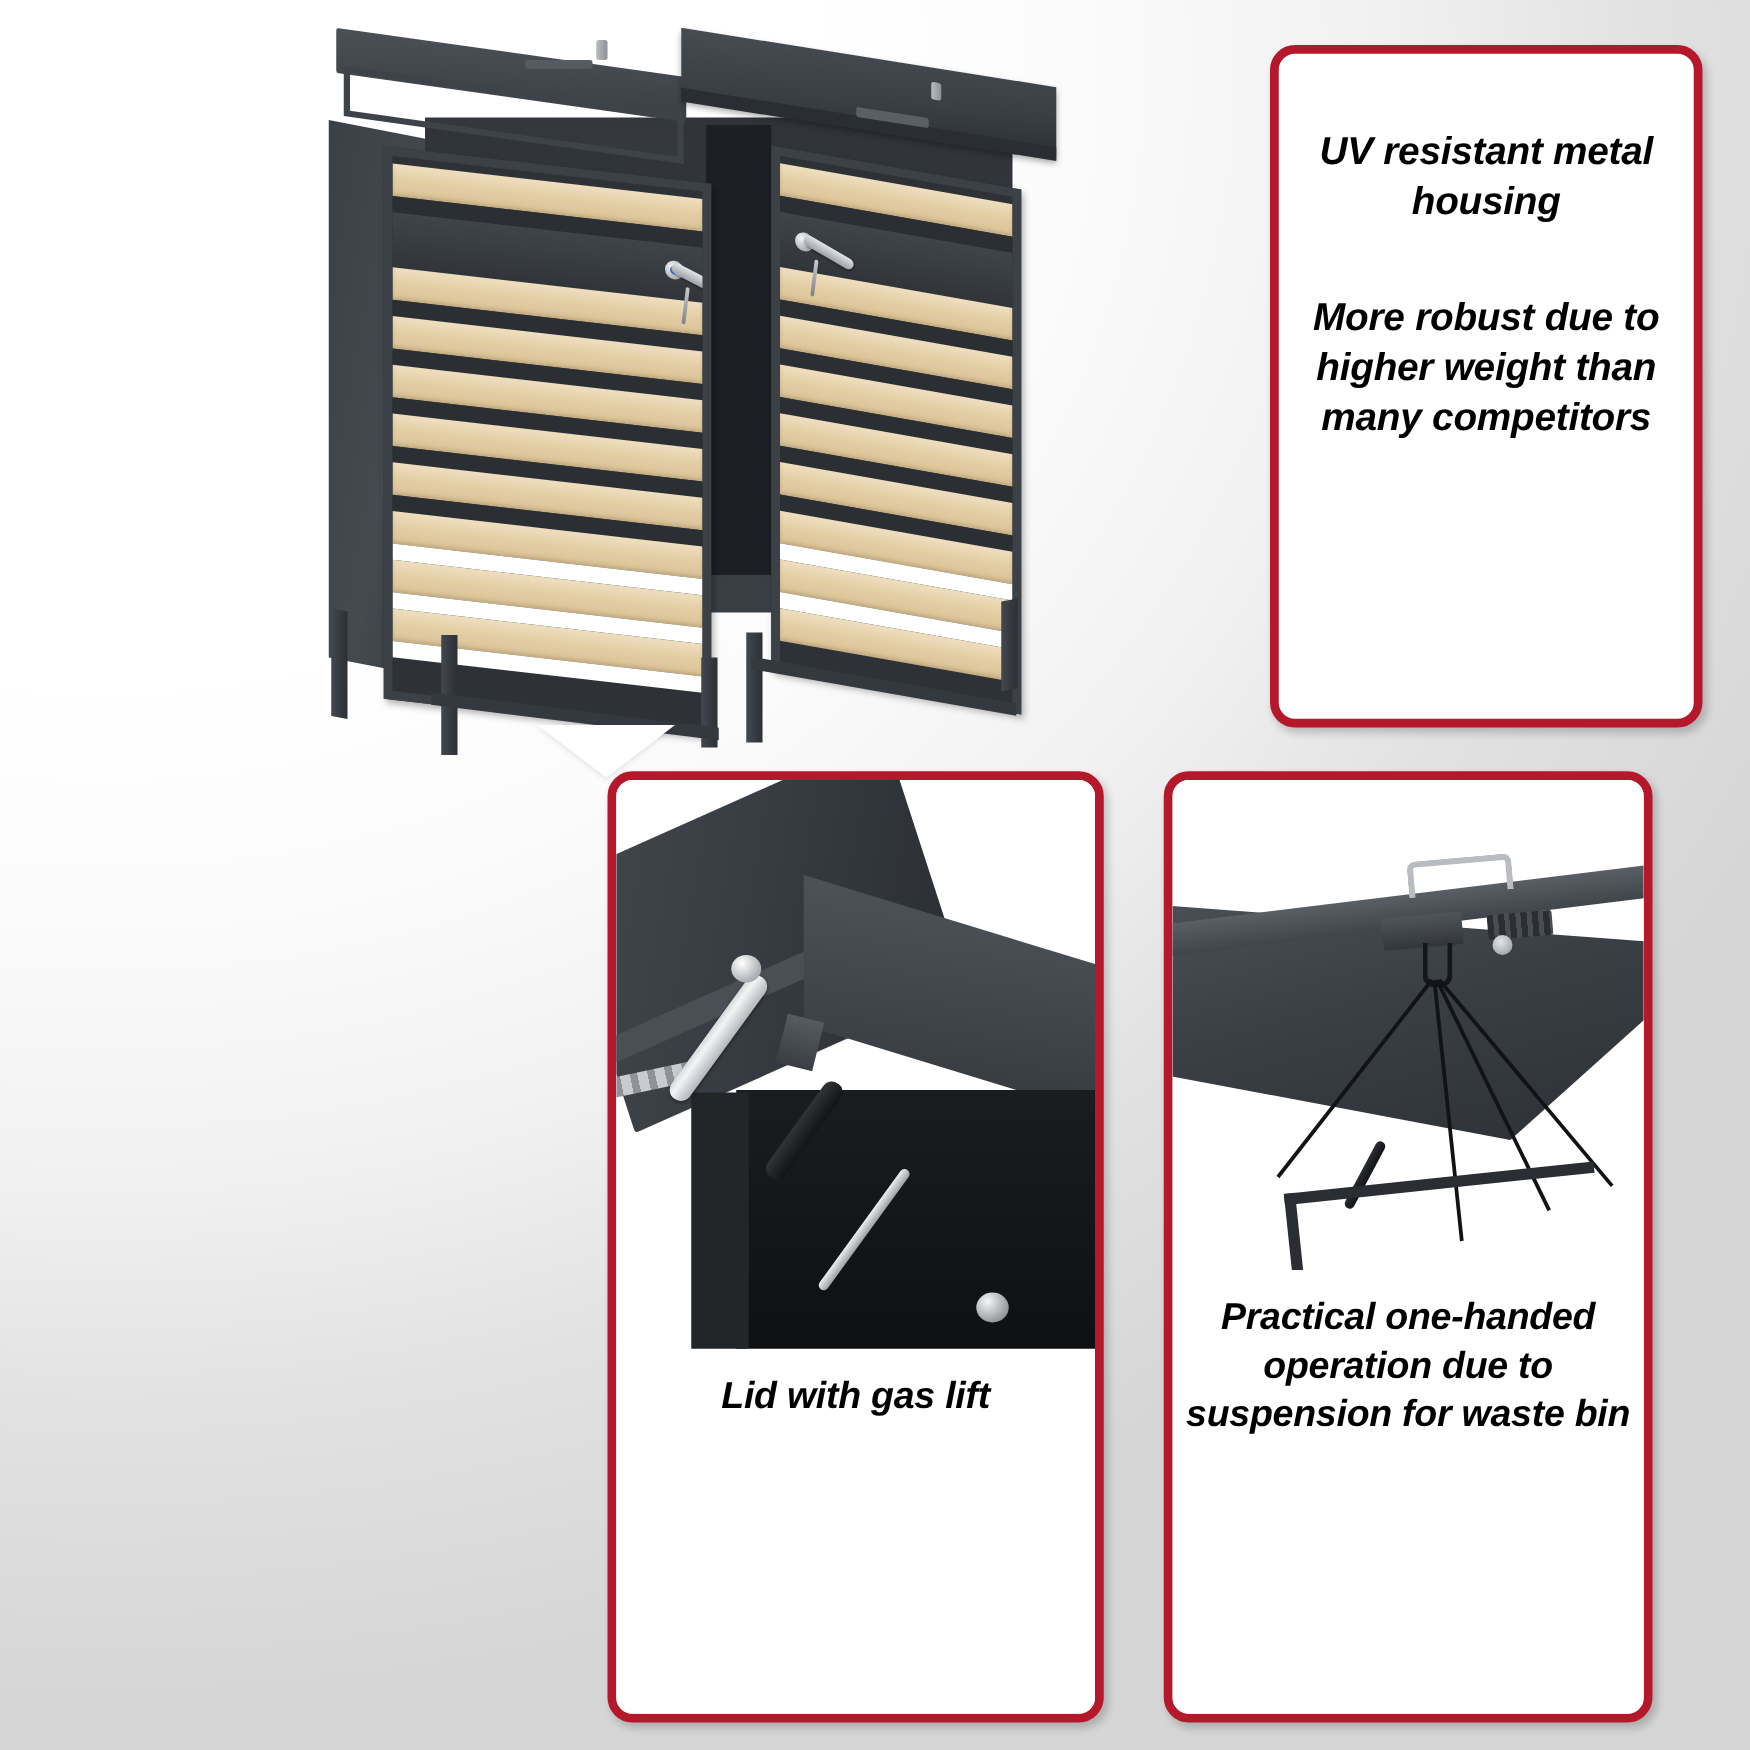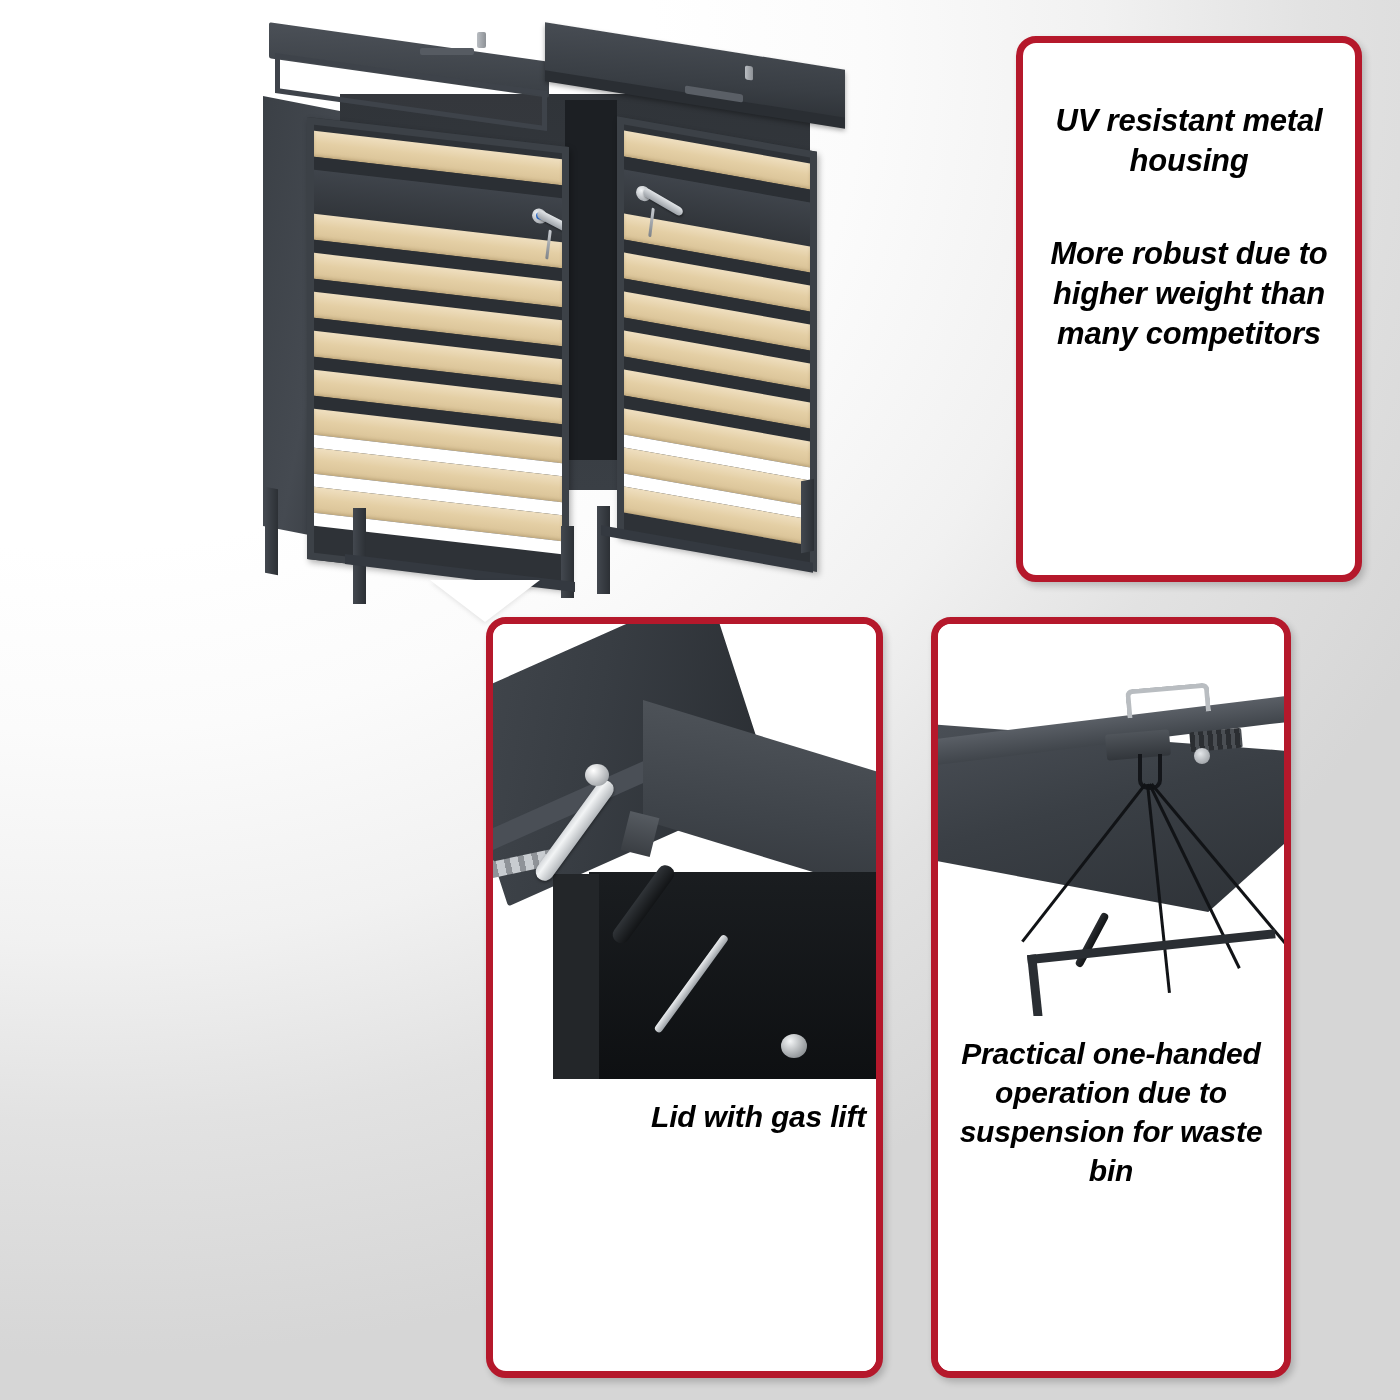--- a/index.html
+++ b/index.html
@@ -53,22 +53,22 @@
     text-align: center;
     line-height: 1.30;
     letter-spacing: -0.2px;
   }
   #feature-line-1 { font-size: 31px; margin-top: 58px; padding: 0 12px; }
   #feature-line-2 { font-size: 31px; margin-top: 52px; padding: 0 10px; }
 
   
   .photo-card { display: flex; flex-direction: column; }
   #panel-softclose { left: 36px;  top: 617px; width: 437px; height: 761px; }
-  #panel-gaslift   { left: 486px; top: 617px; width: 397px; height: 761px; align-items: flex-end; }
-  #panel-suspension{ left: 931px; top: 617px; width: 360px; height: 761px; }
+  #panel-gaslift   { left: 486px; top: 617px; width: 397px; height: 761px; }
+  #panel-suspension{ left: 931px; top: 617px; width: 391px; height: 761px; }
 
   .photo-area {
     position: relative;
     width: 100%;
     overflow: hidden;
     flex: none;
     background: #ffffff;
   }
   #photo-softclose-area  { height: 481px; background: #000000; }
   #photo-gaslift-area    { height: 455px; background: #ffffff; }

